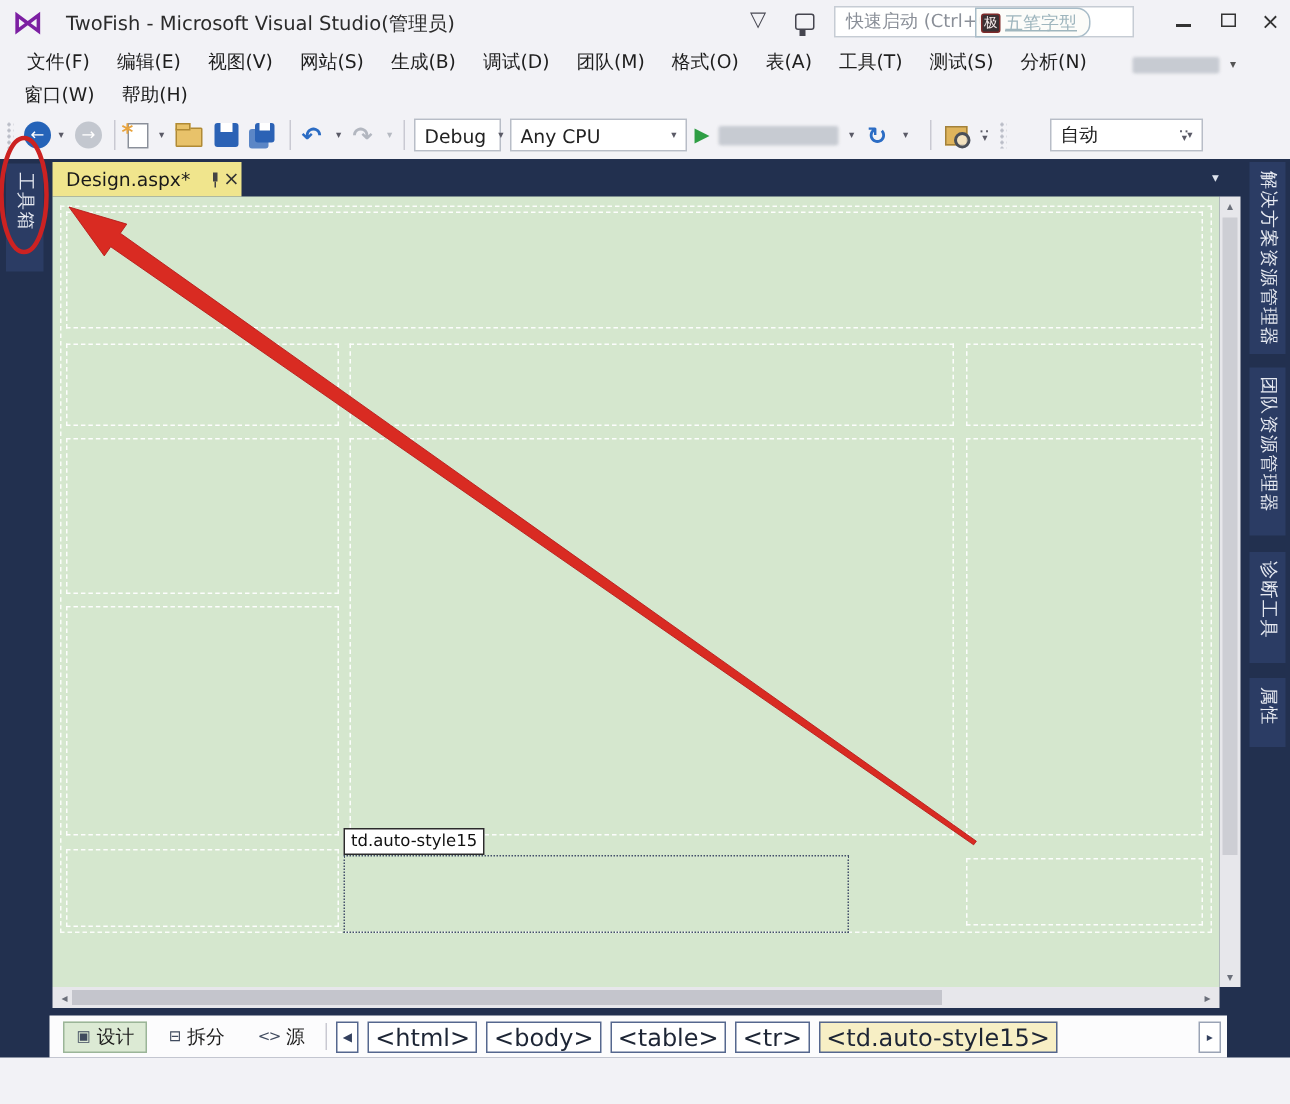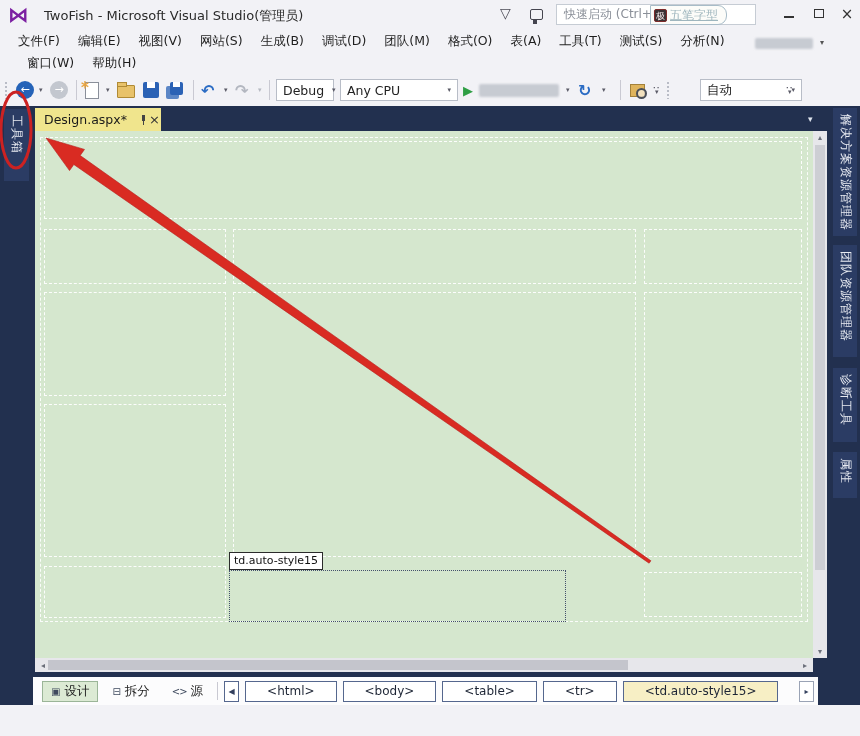--- a/index.html
+++ b/index.html
@@ -22,21 +22,21 @@
   .ime-logo { width:13px; height:13px; background:#3a3134; color:#f4e9e9; font-size:9px; line-height:13px;
               text-align:center; border-radius:2px; margin-right:3px; border:1px solid #7e2a2a; }
   .ime-text { color:#9fb6be; font-size:12px;text-decoration:underline; }
   .winbtn { position:absolute; top:4px; width:22px; height:20px; text-align:center; color:#333; }
   .btn-min { left:778px; } .btn-min i { display:block; margin:12px auto 0; width:10px; height:2px; background:#333; }
   .btn-max { left:808px; } .btn-max i { display:block; margin:5px auto 0; width:10px; height:9px; border:1.5px solid #333; }
   .btn-close { left:836px; font-size:15px; line-height:20px; }
 
   
   .menurow1 { position:absolute; left:0; top:30px; width:860px; height:22px; display:flex; align-items:center; padding-left:9px; }
-  .menurow2 { position:absolute; left:0; top:52px; width:860px; height:22px; display:flex; align-items:flex-end; padding-left:18px; }
+  .menurow2 { position:absolute; left:0; top:52px; width:860px; height:22px; display:flex; align-items:flex-end; padding-left:7px; }
   .menu-item { padding:2px 9px; color:#1e1e1e; }
   .redacted-user { position:absolute; left:755px; top:38px; width:58px; height:11px; background:#c7cbd2; border-radius:2px; filter:blur(1px); }
   .user-caret { position:absolute; left:820px; top:38px; font-size:8px; color:#555; }
   .avatar { position:absolute; left:835px; top:31px; width:25px; height:21px; background:#6A1B9A; color:#fff;
             font-size:12px; font-weight:bold; text-align:center; line-height:21px;margin-top:47px; }
 
   
   .toolbar { position:absolute; left:0; top:74px; width:860px; height:32px; background:#F2F2F6; }
   .tb { position:absolute; top:0; height:32px; display:flex; align-items:center; }
   .grip { width:5px; height:18px; background-image:radial-gradient(#b9bcc6 1px, transparent 1.2px); background-size:4px 4px; }
@@ -97,22 +97,22 @@
   
   .tagbar { position:absolute; left:33px; top:571px; width:785px; height:28px; background:#FCFCFD;
             display:flex; align-items:center; gap:6px; padding:0 4px 0 9px; }
   .viewbtn { height:21px; display:flex; align-items:center; gap:4px; padding:0 8px; font-size:12.5px; color:#1c1c1c; }
   .viewbtn.active { background:#DCEAD4; border:1px solid #9bb598; }
   .vicon { font-size:10px; color:#3f4a5e; }
   .vicon-src { font-size:10px; color:#3f4a5e; letter-spacing:-1px; }
   .tagsep { width:1px; height:18px; background:#c9c9d2; }
   .tagnav { width:15px; height:21px; border:1px solid #55678e; background:#fff; color:#33405e;
             font-size:8px; display:flex; align-items:center; justify-content:center; }
-  .tag { height:21px; border:1px solid #55678e; background:#fff; color:#1d2535; font-size:12px;
-         display:flex; align-items:center; padding:0 21px; white-space:nowrap; }
+  .tag { height:21px; border:1px solid #55678e; background:#fff; color:#1d2535; font-size:16px;
+         display:flex; align-items:center; padding:0 4px; white-space:nowrap; }
   .tag.sel { background:#F7EFC5; }
   .tag-spacer { flex:1; }
 
   
   .statusbar { position:absolute; left:0; top:705px; width:860px; height:31px; background:#1173C9; color:#fff; }
   .status-msg { position:absolute; left:10px; top:8px; font-size:12.5px; }
   .status-ime { position:absolute; left:800px; top:8px; font-size:12.5px; display:flex; gap:4px; align-items:center; }
   .status-ime .tri { font-size:9px; }
   .resize-grip { position:absolute; right:2px; bottom:2px; width:14px; height:14px;
                  background-image:radial-gradient(rgba(255,255,255,.55) 1px, transparent 1.2px);

